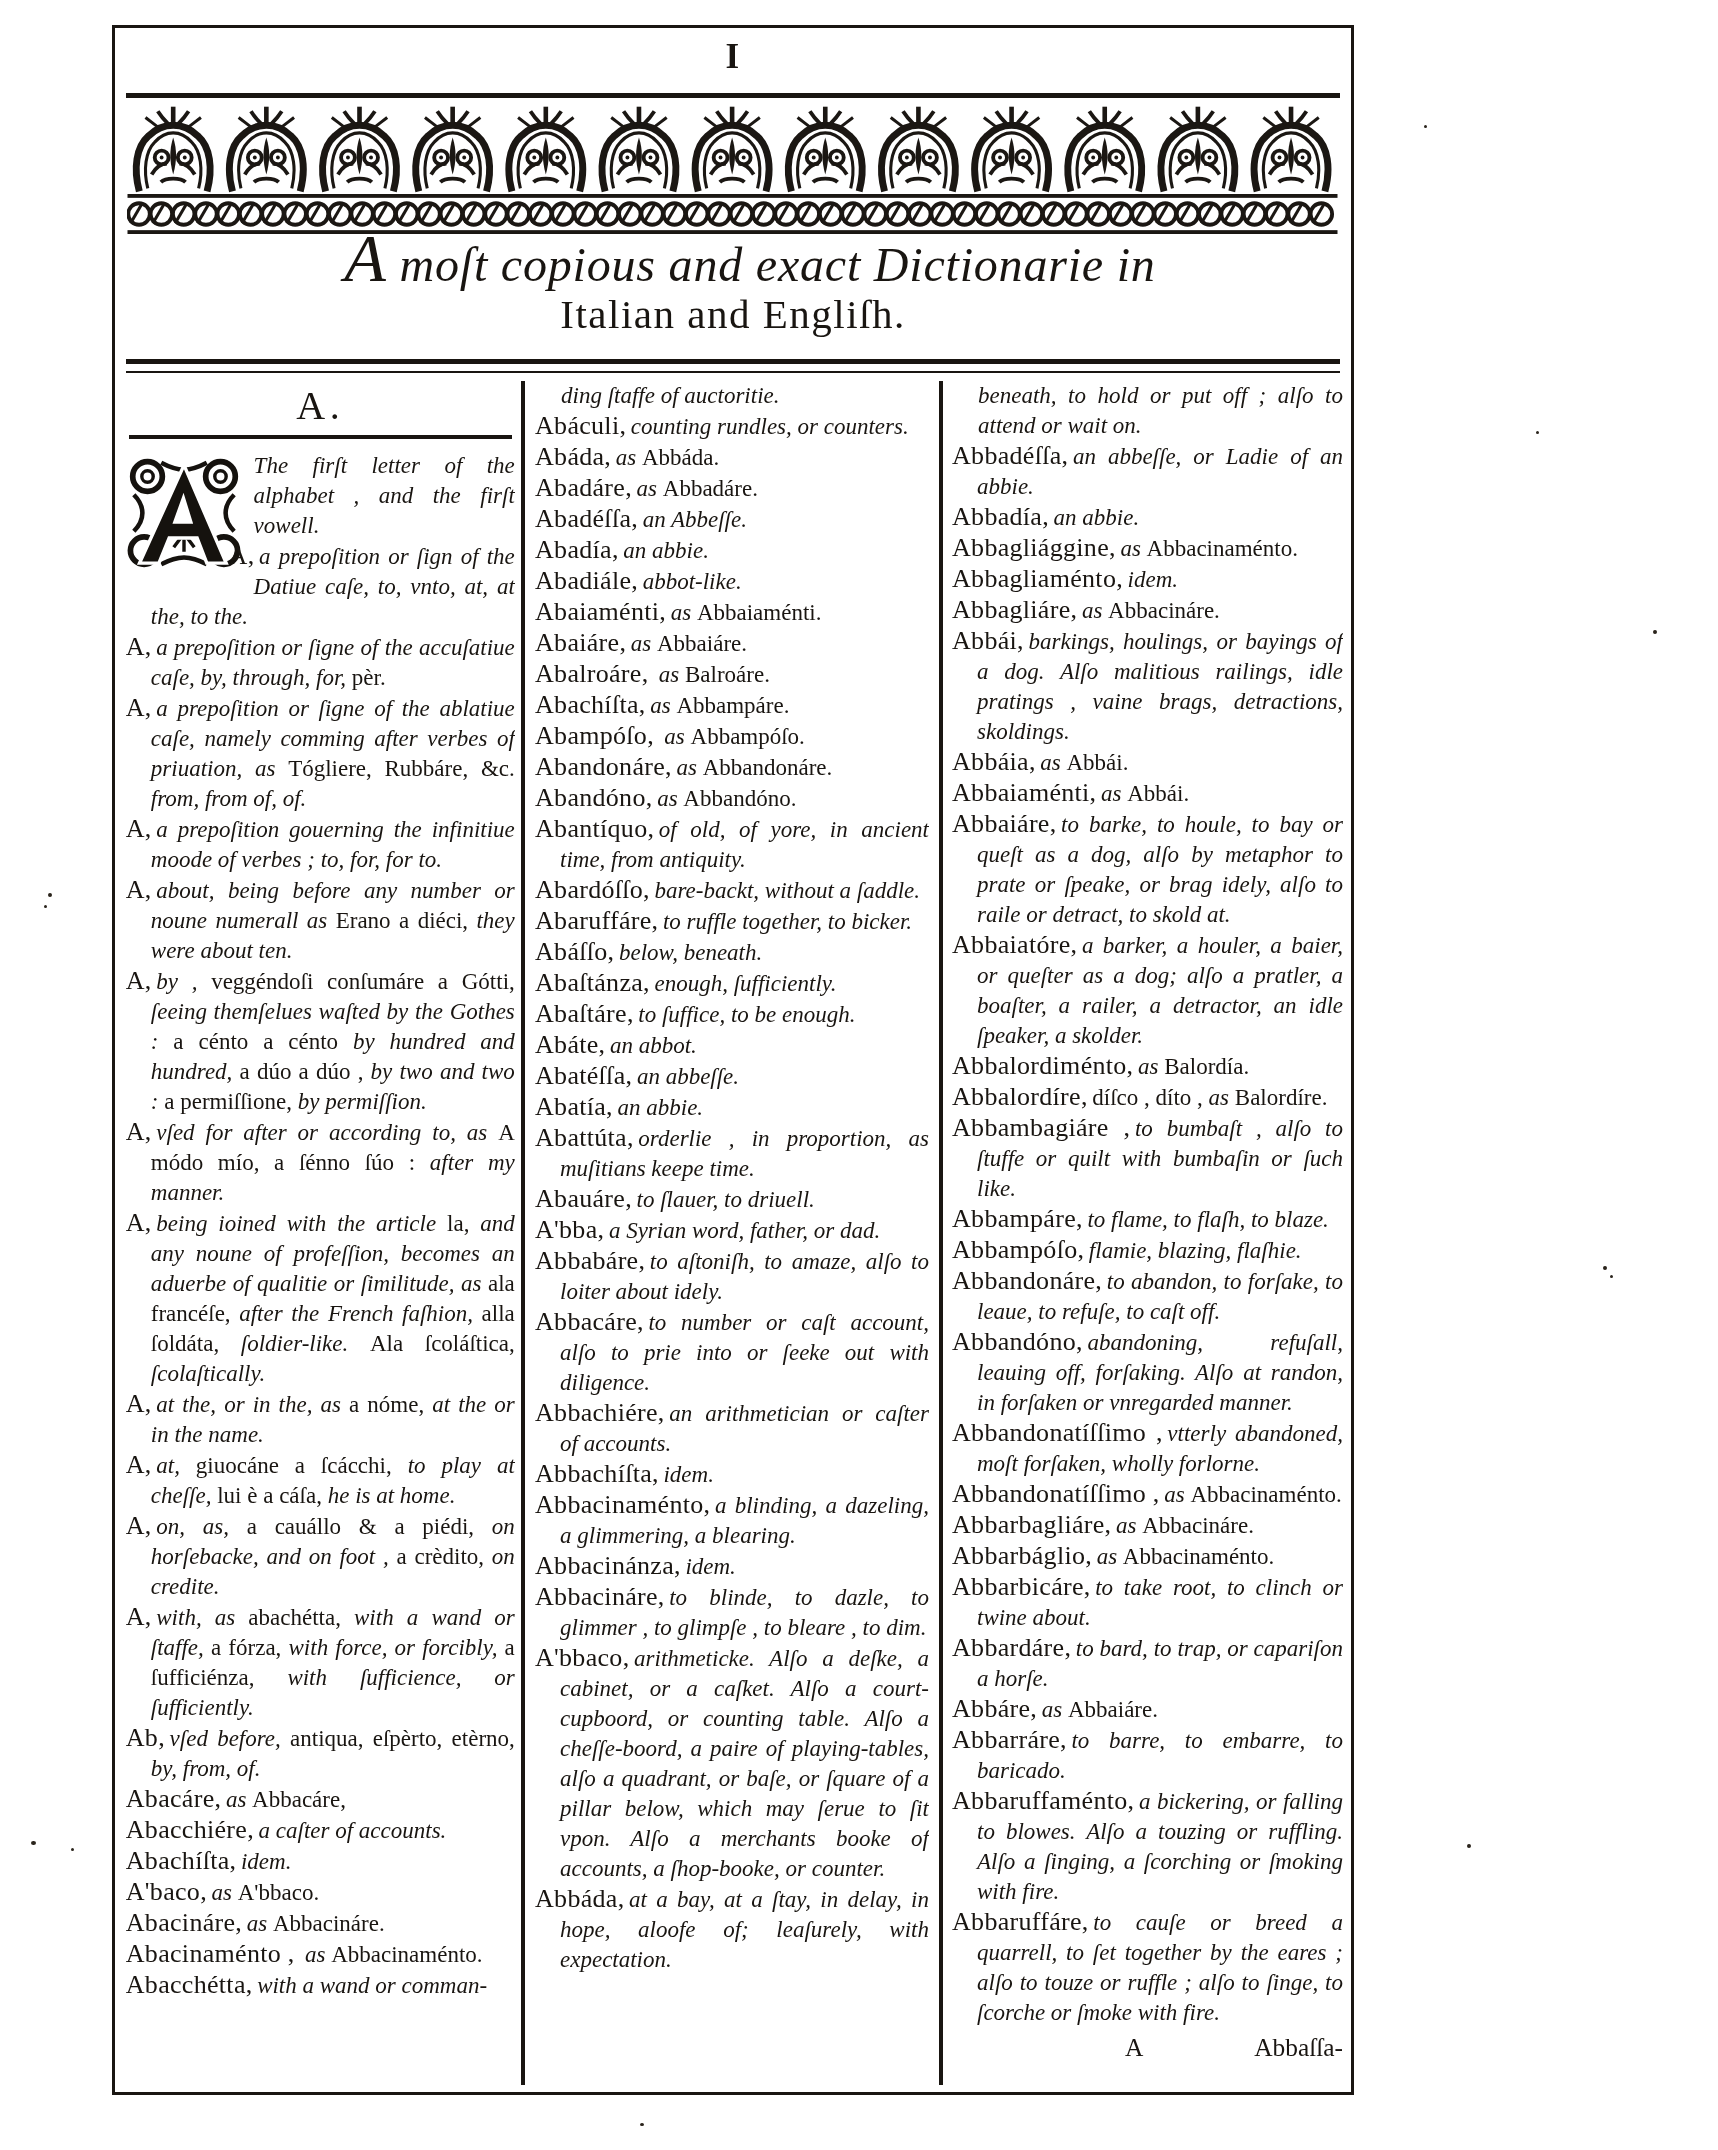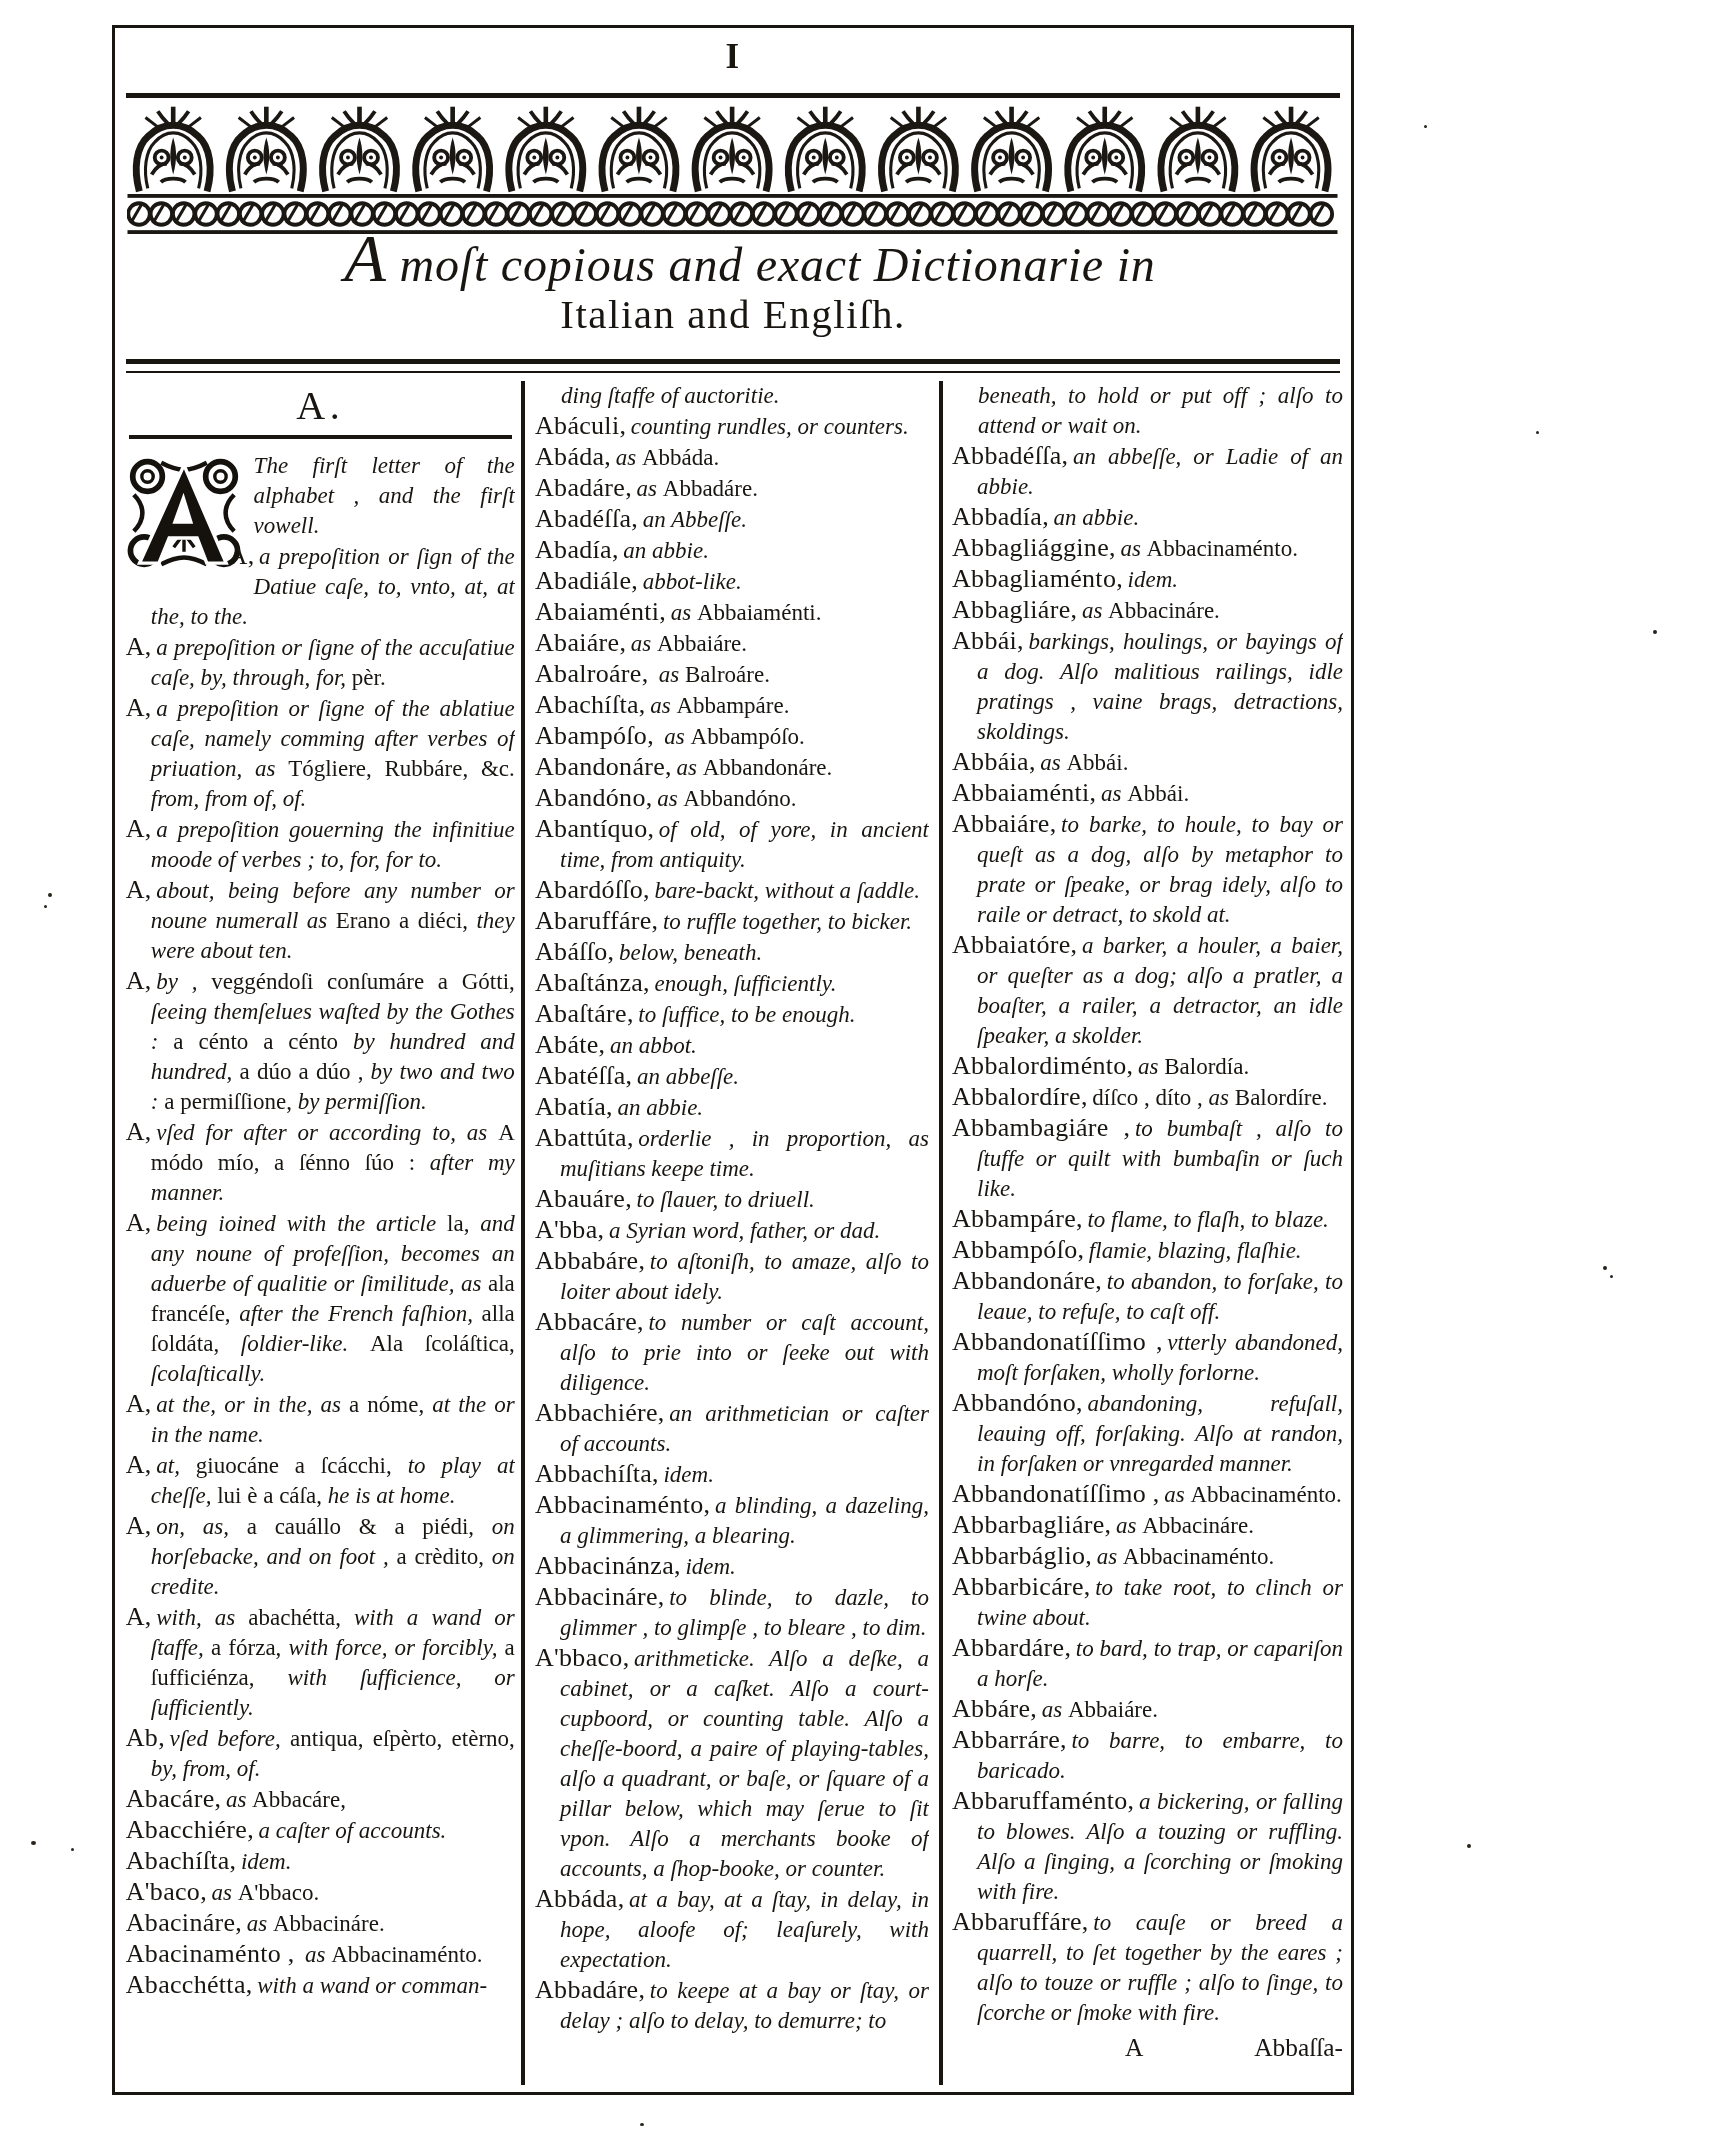--- a/index.html
+++ b/index.html
@@ -281,21 +281,20 @@
           <div class="entry"><span class="hd">A'bba,</span><span class="it">a Syrian word, father, or dad.</span></div>
           <div class="entry"><span class="hd">Abbabáre,</span><span class="it">to aſtoniſh, to amaze, alſo to loiter about idely.</span></div>
           <div class="entry"><span class="hd">Abbacáre,</span><span class="it">to number or caſt account, alſo to prie into or ſeeke out with diligence.</span></div>
           <div class="entry"><span class="hd">Abbachiére,</span><span class="it">an arithmetician or caſter of accounts.</span></div>
           <div class="entry"><span class="hd">Abbachíſta,</span><span class="it">idem.</span></div>
           <div class="entry"><span class="hd">Abbacinaménto,</span><span class="it">a blinding, a dazeling, a glimmering, a blearing.</span></div>
           <div class="entry"><span class="hd">Abbacinánza,</span><span class="it">idem.</span></div>
           <div class="entry"><span class="hd">Abbacináre,</span><span class="it">to blinde, to dazle, to glimmer , to glimpſe , to bleare , to dim.</span></div>
           <div class="entry"><span class="hd">A'bbaco,</span><span class="it">arithmeticke. Alſo a deſke, a cabinet, or a caſket. Alſo a court-cupboord, or counting table. Alſo a cheſſe-boord, a paire of playing-tables, alſo a quadrant, or baſe, or ſquare of a pillar below, which may ſerue to ſit vpon. Alſo a merchants booke of accounts, a ſhop-booke, or counter.</span></div>
           <div class="entry"><span class="hd">Abbáda,</span><span class="it">at a bay, at a ſtay, in delay, in hope, aloofe of; leaſurely, with expectation.</span></div>
-          <div class="entry"><span class="hd">Abbadáre,</span><span class="it">to keepe at a bay or ſtay, or delay ; alſo to delay, to demurre; to</span></div>
         </div>
     </div>
 
     <div class="col colC">
       <div class="flow">
           <div class="entry carry"><span class="it">beneath, to hold or put off ; alſo to attend or wait on.</span></div>
           <div class="entry"><span class="hd">Abbadéſſa,</span><span class="it">an abbeſſe, or Ladie of an abbie.</span></div>
           <div class="entry"><span class="hd">Abbadía,</span><span class="it">an abbie.</span></div>
           <div class="entry"><span class="hd">Abbagliággine,</span><span class="it">as </span><span class="ro">Abbacinaménto.</span></div>
           <div class="entry"><span class="hd">Abbagliaménto,</span><span class="it">idem.</span></div>
@@ -304,22 +303,22 @@
           <div class="entry"><span class="hd">Abbáia,</span><span class="it">as </span><span class="ro">Abbái.</span></div>
           <div class="entry"><span class="hd">Abbaiaménti,</span><span class="it">as </span><span class="ro">Abbái.</span></div>
           <div class="entry"><span class="hd">Abbaiáre,</span><span class="it">to barke, to houle, to bay or queſt as a dog, alſo by metaphor to prate or ſpeake, or brag idely, alſo to raile or detract, to skold at.</span></div>
           <div class="entry"><span class="hd">Abbaiatóre,</span><span class="it">a barker, a houler, a baier, or queſter as a dog; alſo a pratler, a boaſter, a railer, a detractor, an idle ſpeaker, a skolder.</span></div>
           <div class="entry"><span class="hd">Abbalordiménto,</span><span class="it">as </span><span class="ro">Balordía.</span></div>
           <div class="entry"><span class="hd">Abbalordíre,</span><span class="ro">díſco , díto , </span><span class="it">as </span><span class="ro">Balordíre.</span></div>
           <div class="entry"><span class="hd">Abbambagiáre ,</span><span class="it">to bumbaſt , alſo to ſtuffe or quilt with bumbaſin or ſuch like.</span></div>
           <div class="entry"><span class="hd">Abbampáre,</span><span class="it">to flame, to flaſh, to blaze.</span></div>
           <div class="entry"><span class="hd">Abbampóſo,</span><span class="it">flamie, blazing, flaſhie.</span></div>
           <div class="entry"><span class="hd">Abbandonáre,</span><span class="it">to abandon, to forſake, to leaue, to refuſe, to caſt off.</span></div>
+          <div class="entry"><span class="hd">Abbandóno,</span><span class="it">abandoning, refuſall, leauing off, forſaking. Alſo at randon, in forſaken or vnregarded manner.</span></div>
           <div class="entry"><span class="hd">Abbandonatíſſimo ,</span><span class="it">vtterly abandoned, moſt forſaken, wholly forlorne.</span></div>
-          <div class="entry"><span class="hd">Abbandóno,</span><span class="it">abandoning, refuſall, leauing off, forſaking. Alſo at randon, in forſaken or vnregarded manner.</span></div>
           <div class="entry"><span class="hd">Abbandonatíſſimo ,</span><span class="it">as </span><span class="ro">Abbacinaménto.</span></div>
           <div class="entry"><span class="hd">Abbarbagliáre,</span><span class="it">as </span><span class="ro">Abbacináre.</span></div>
           <div class="entry"><span class="hd">Abbarbáglio,</span><span class="it">as </span><span class="ro">Abbacinaménto.</span></div>
           <div class="entry"><span class="hd">Abbarbicáre,</span><span class="it">to take root, to clinch or twine about.</span></div>
           <div class="entry"><span class="hd">Abbardáre,</span><span class="it">to bard, to trap, or capariſon a horſe.</span></div>
           <div class="entry"><span class="hd">Abbáre,</span><span class="it">as </span><span class="ro">Abbaiáre.</span></div>
           <div class="entry"><span class="hd">Abbarráre,</span><span class="it">to barre, to embarre, to baricado.</span></div>
           <div class="entry"><span class="hd">Abbaruffaménto,</span><span class="it">a bickering, or falling to blowes. Alſo a touzing or ruffling. Alſo a ſinging, a ſcorching or ſmoking with fire.</span></div>
           <div class="entry"><span class="hd">Abbaruffáre,</span><span class="it">to cauſe or breed a quarrell, to ſet together by the eares ; alſo to touze or ruffle ; alſo to ſinge, to ſcorche or ſmoke with fire.</span></div>
         </div>

